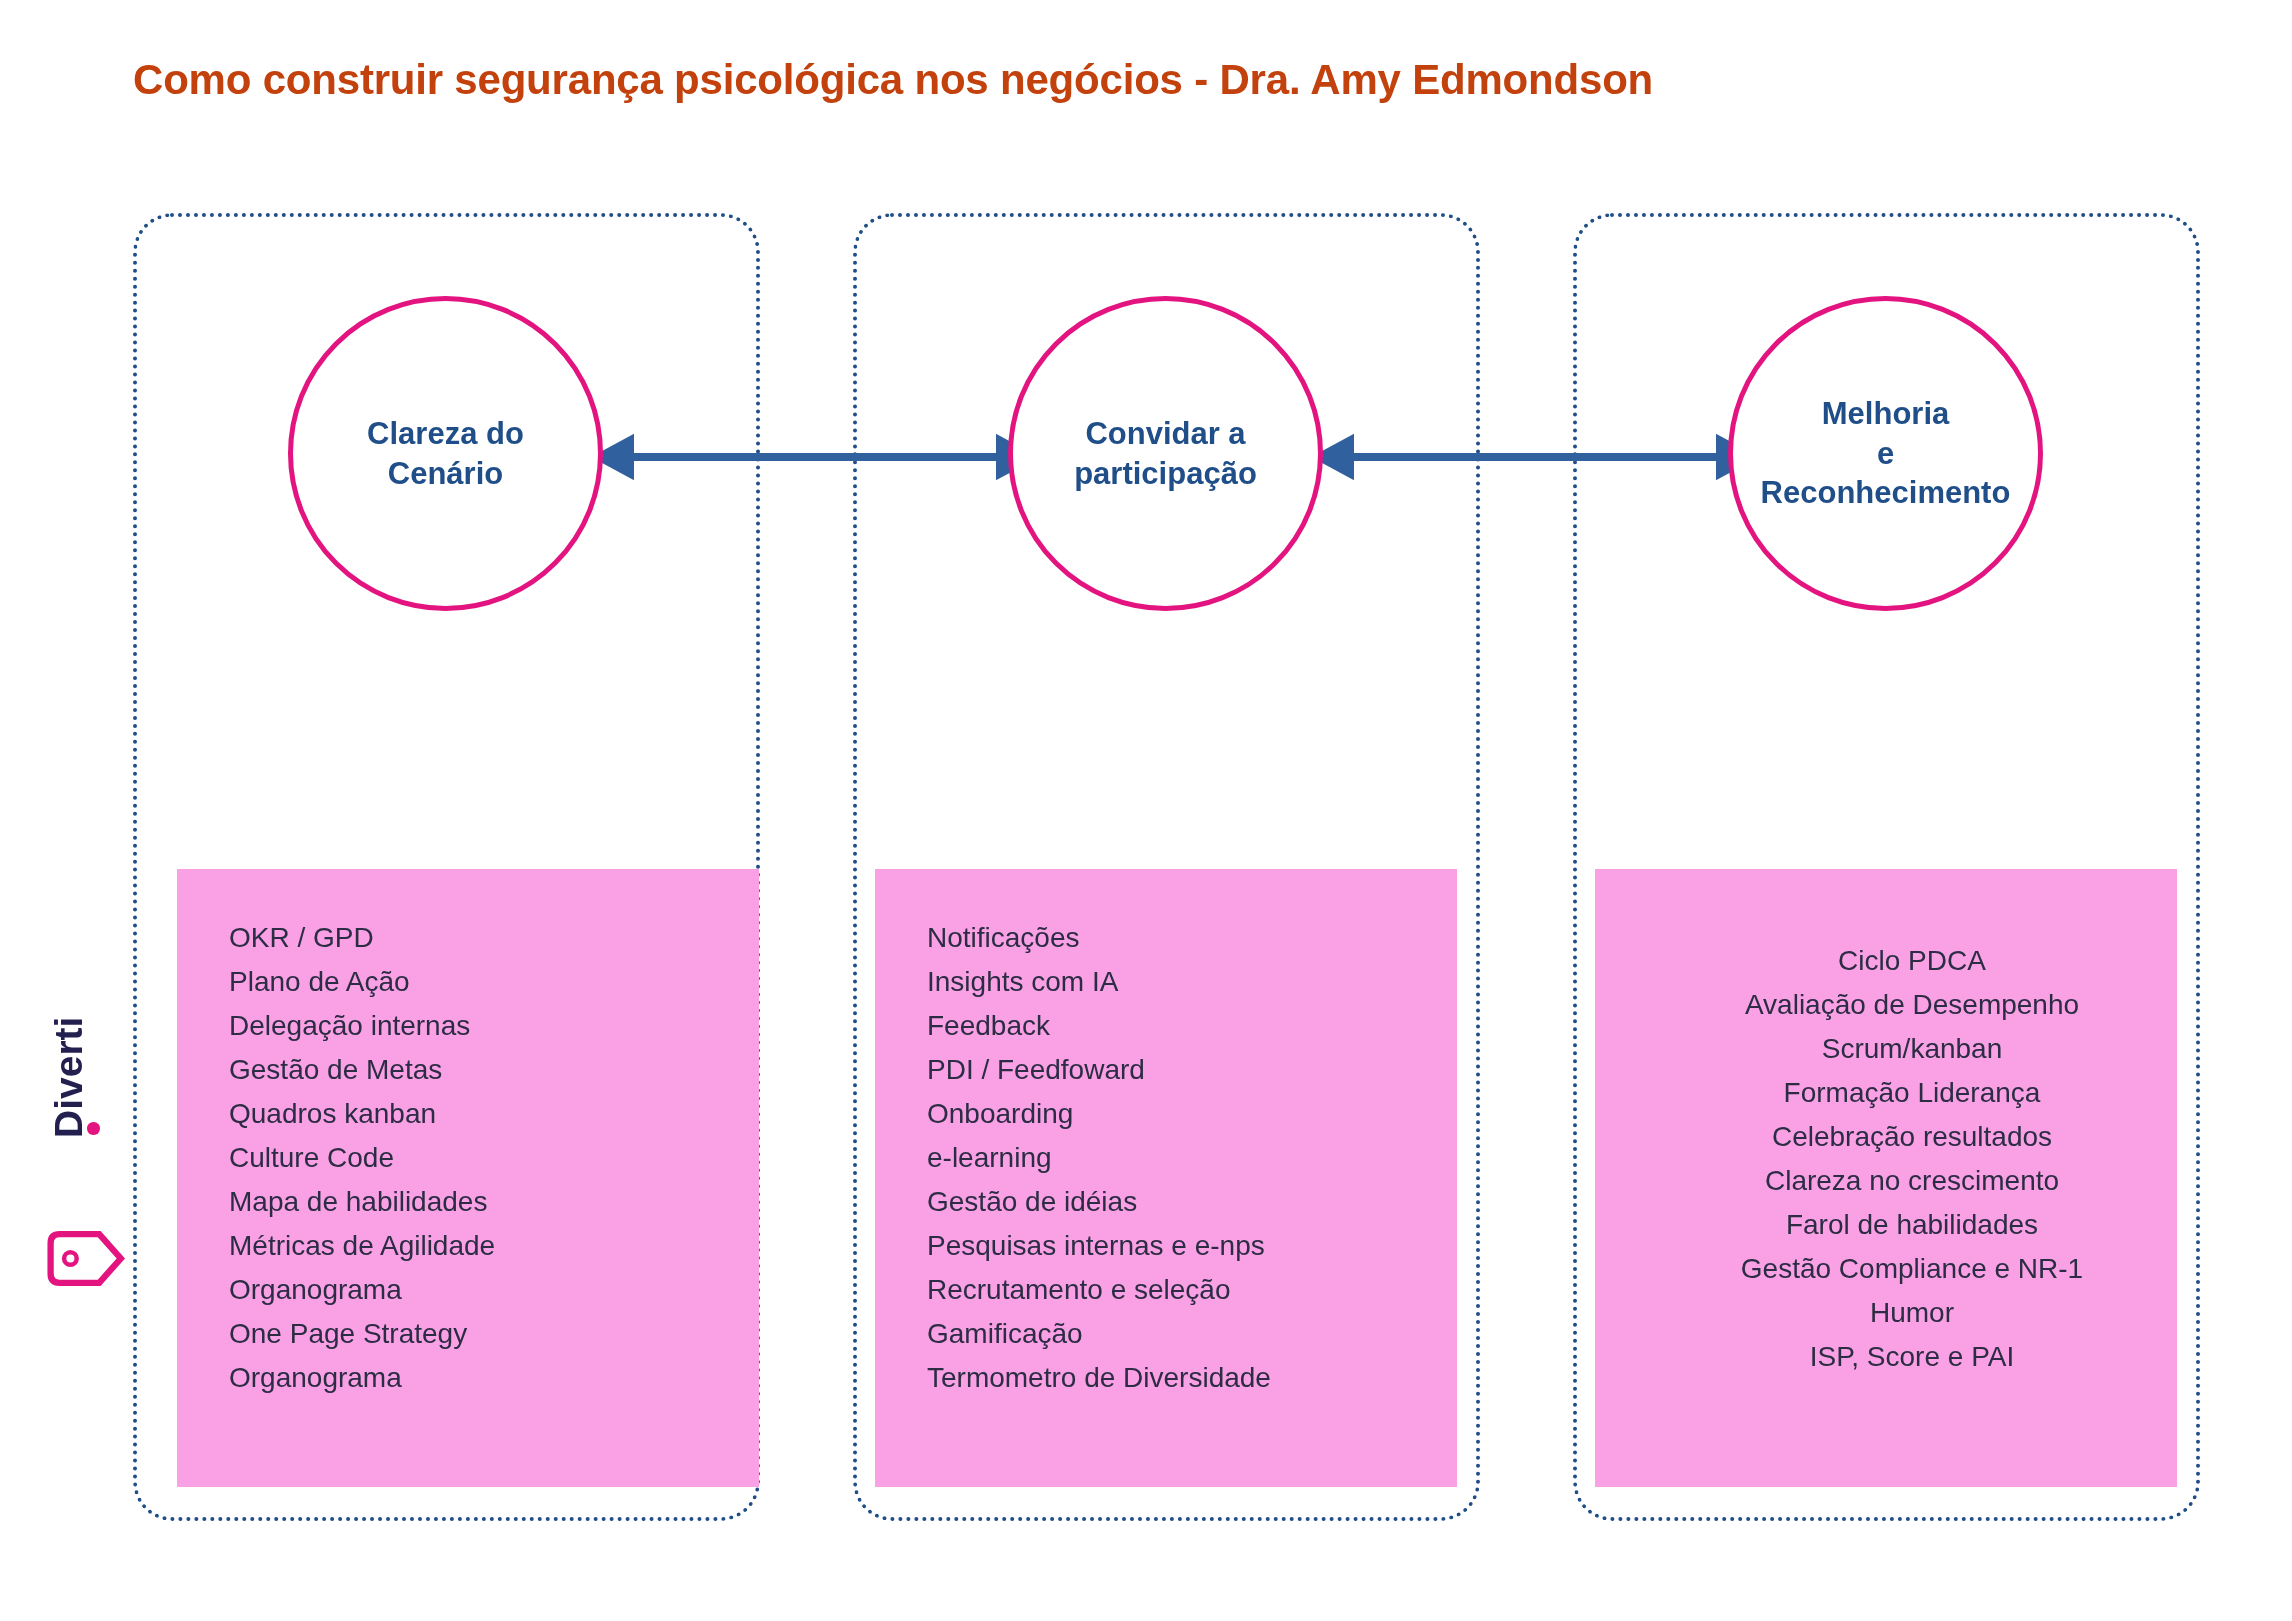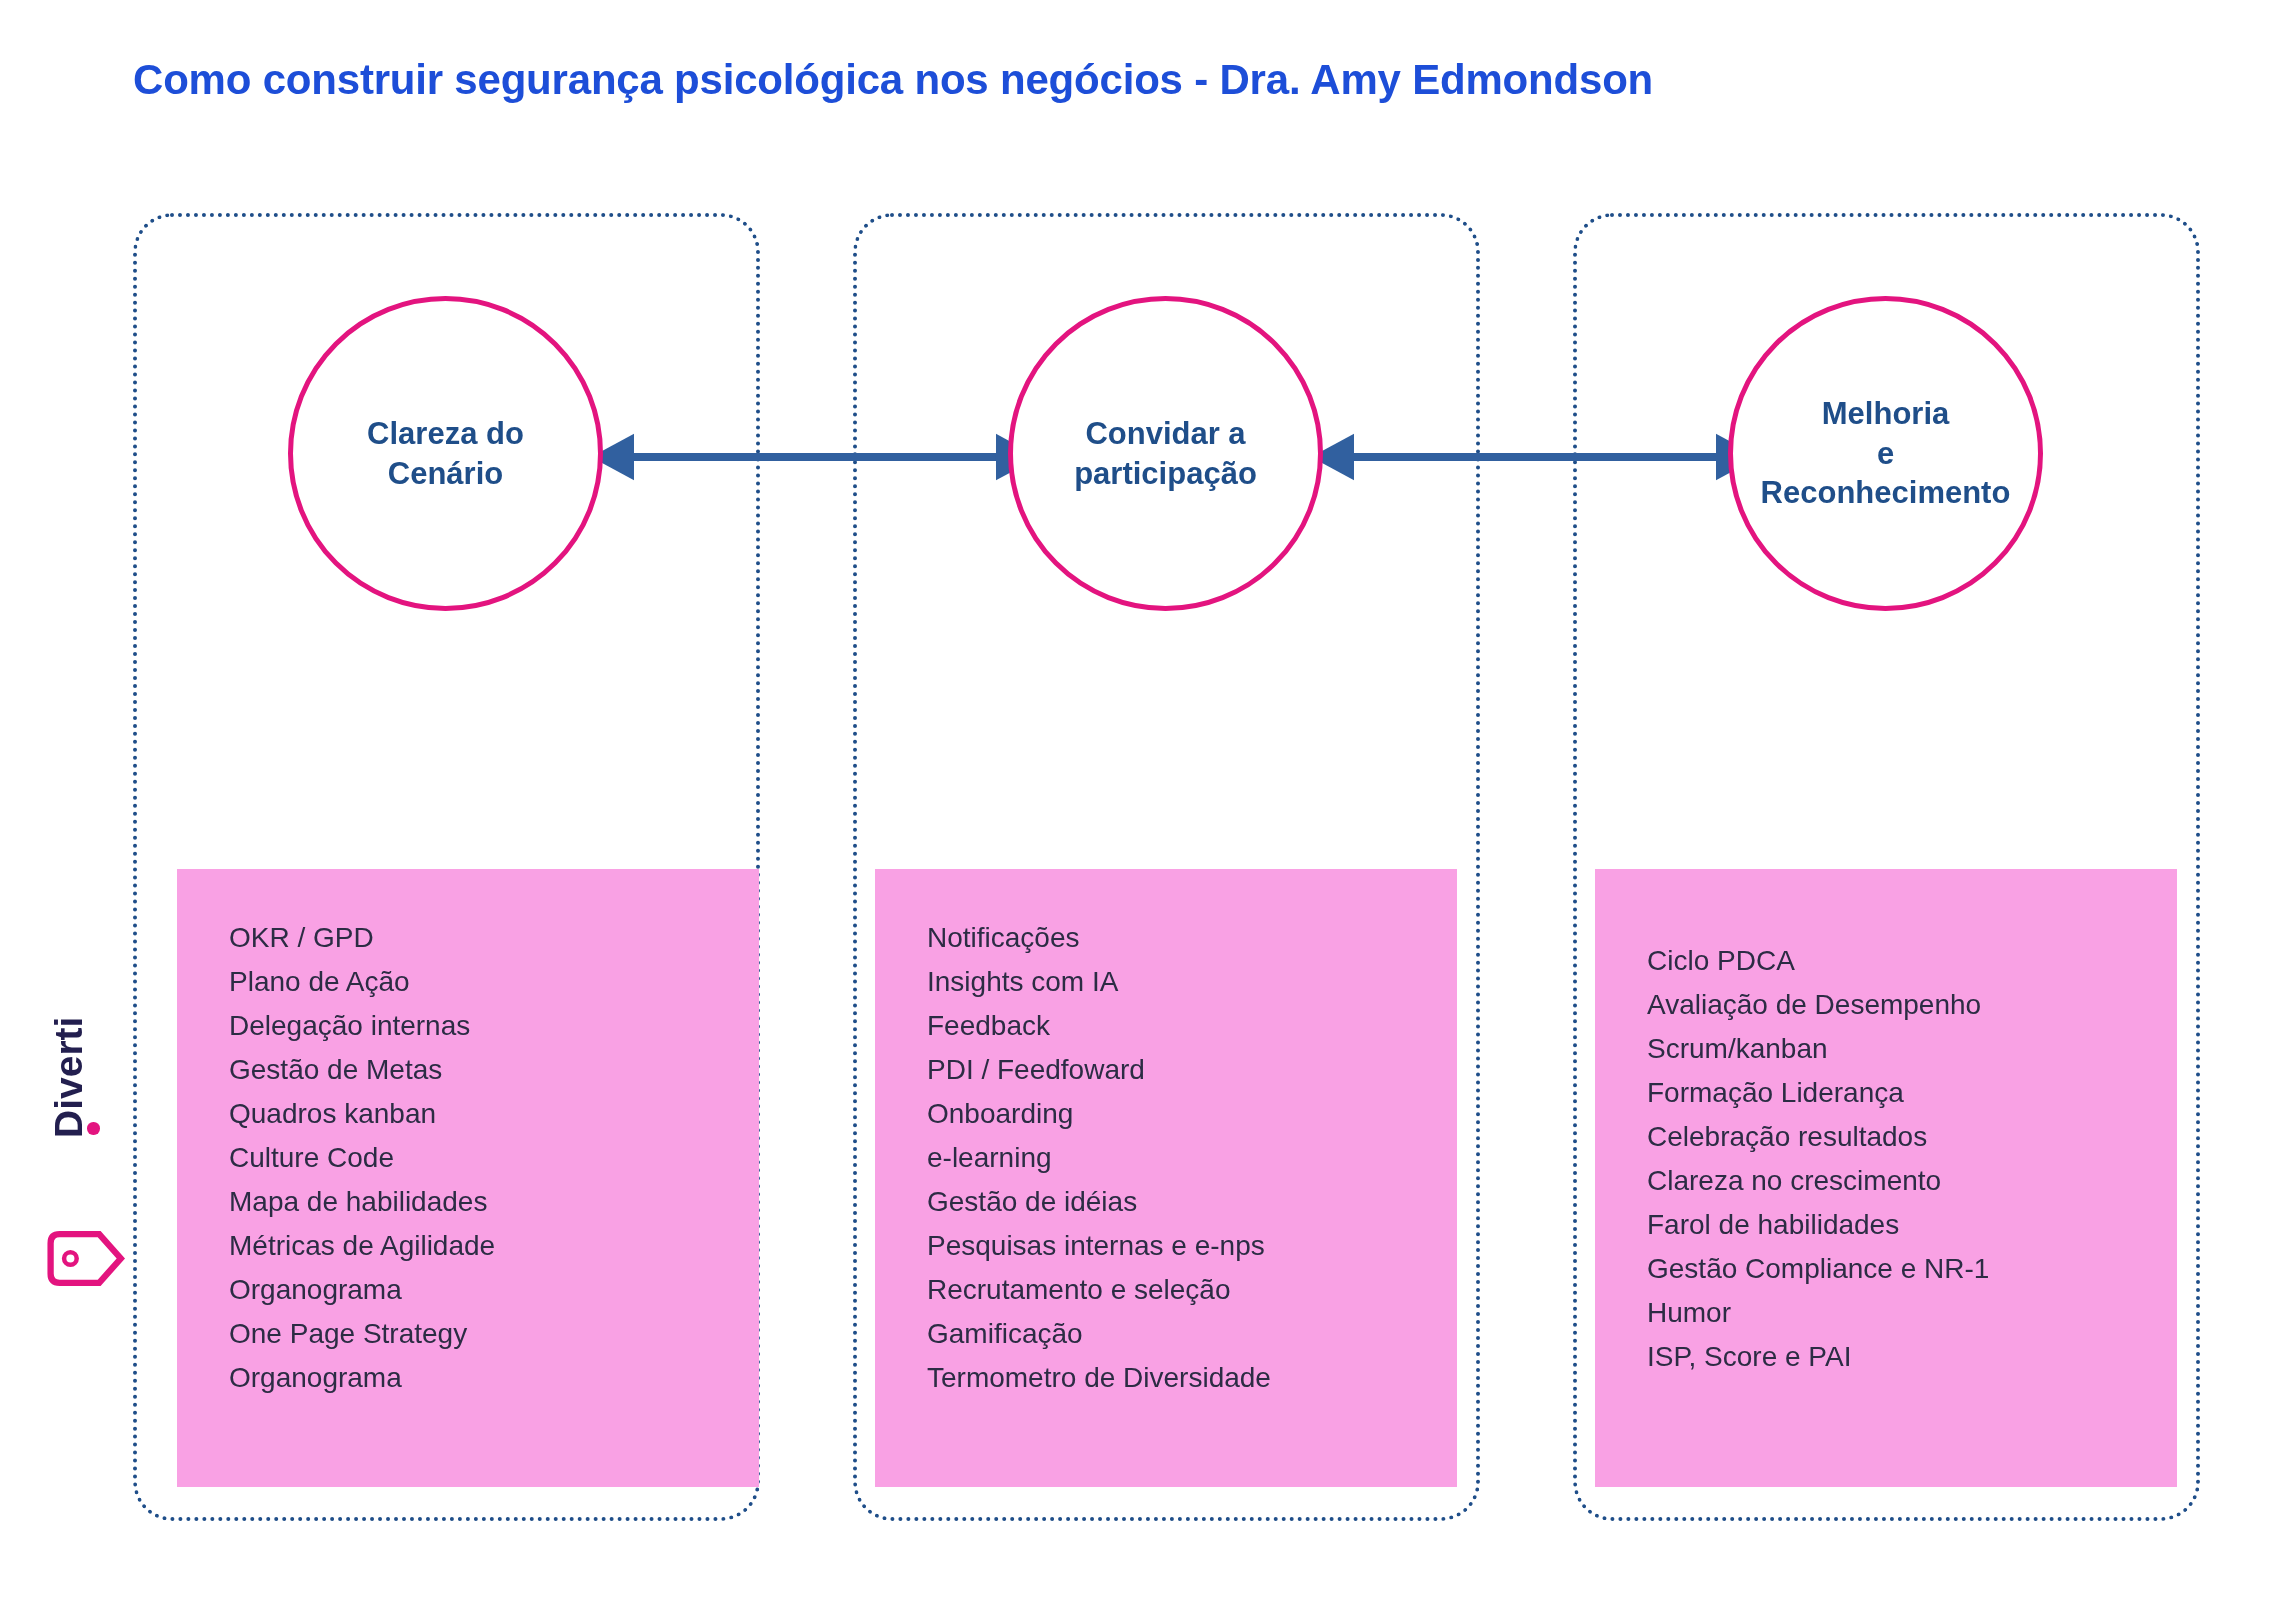--- a/index.html
+++ b/index.html
@@ -15,21 +15,21 @@
     overflow: hidden;
   }
 
   
   #page-title {
     position: absolute;
     left: 133px;
     top: 56px;
     font-size: 42px;
     font-weight: bold;
-    color: #1d4ed8;
+    color: #c2410c;
     letter-spacing: -0.2px;
     white-space: nowrap;
   }
 
   
   .column {
     position: absolute;
     top: 213px;
     width: 627px;
     height: 1308px;
@@ -81,21 +81,21 @@
     top: 869px;
     width: 582px;
     height: 618px;
     background: #f9a1e4;
     box-sizing: border-box;
     padding: 47px 0 0 52px;
     z-index: 1;
   }
   #note-0 { left: 155px; margin-left: 22px; }
   #note-1 { left: 875px; }
-  #note-2 { left: 1595px; padding-top: 70px; }
+  #note-2 { left: 1595px; padding-top: 70px; text-align: center; }
   .note ul {
     margin: 0;
     padding: 0;
     list-style: none;
   }
   .note li {
     font-size: 28px;
     line-height: 44px;
     color: #2c2c44;
     white-space: nowrap;

